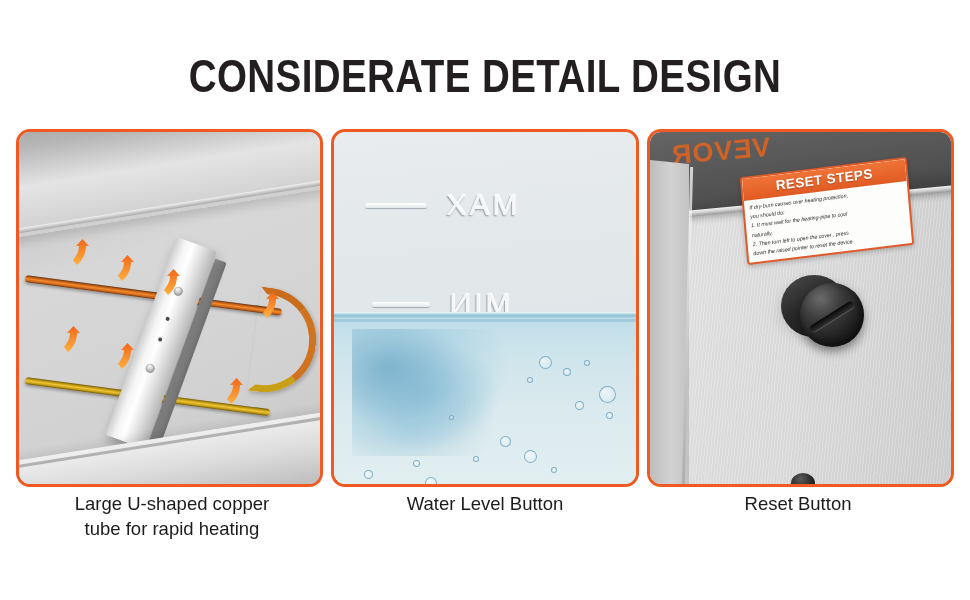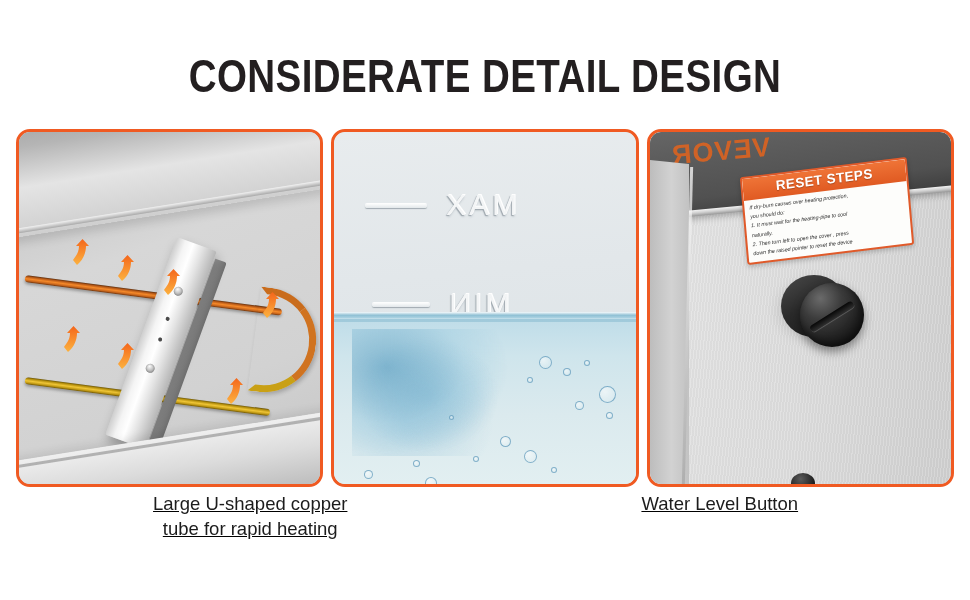--- a/index.html
+++ b/index.html
@@ -286,21 +286,21 @@
   .p3-screw {
     position: absolute; left: 47%; bottom: -9px;
     width: 24px; height: 20px; border-radius: 50%;
     background: radial-gradient(circle at 40% 30%, #5a5a5a, #1d1d1d 70%);
   }
 
   
   .captions {
     position: absolute; left: 16px; top: 492px;
     width: 938px;
-    display: flex; gap: 1px; text-decoration: underline;
+    display: flex; gap: 1px;
   }
   .caption {
     flex: 1 1 0;
     text-align: center;
     font-family: "Liberation Sans", sans-serif;
     font-size: 18.5px;
     line-height: 1.35;
     color: #1c1c1c;
   }
 </style>
@@ -452,15 +452,18 @@
   </div>
 
   <div class="captions">
     <div class="caption">
       <div>Large U-shaped copper</div>
       <div>tube for rapid heating</div>
     </div>
     <div class="caption">
       <div>Water Level Button</div>
     </div>
+    <div class="caption">
+      <div>Reset Button</div>
+    </div>
   </div>
 
 </div>
 
 </body></html>

